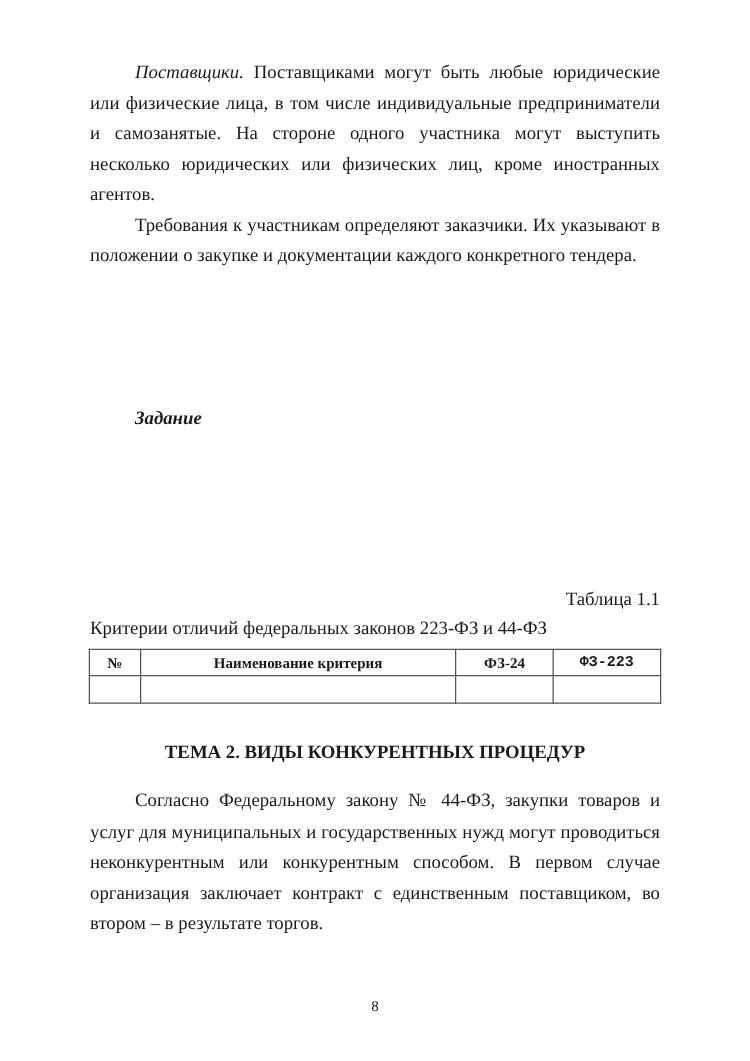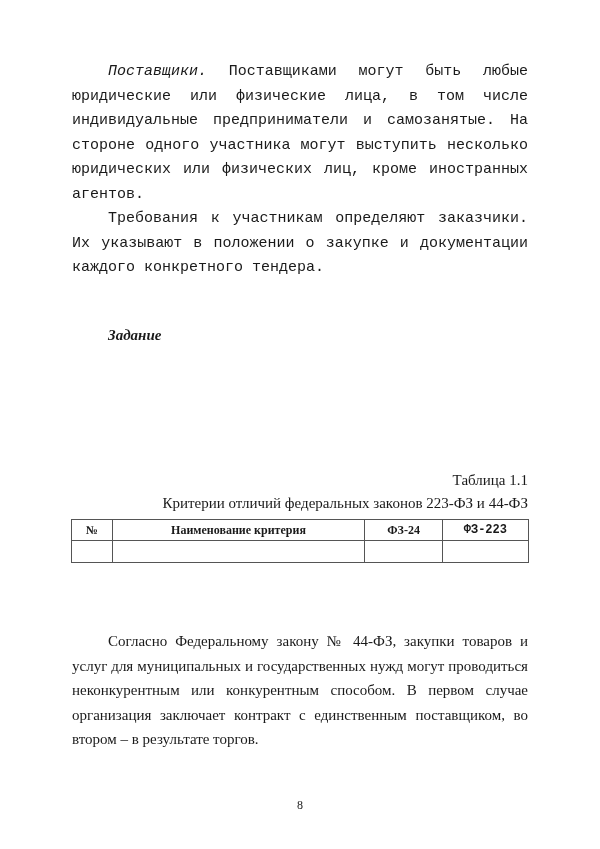--- a/index.html
+++ b/index.html
@@ -52,21 +52,21 @@
       right: 72px;
       top: 470px;
       font-size: 15px;
       line-height: 20px;
     }
     .table-caption {
       position: absolute;
       left: 72px;
       width: 456px;
       top: 493px;
-      text-align: right;
+      text-align: left;
       font-size: 15px;
       line-height: 20px;
     }
     table.criteria {
       position: absolute;
       left: 71px;
       top: 519px;
       width: 458px;
       border-collapse: collapse;
       font-size: 12px;
@@ -106,21 +106,21 @@
       text-align: center;
       font-size: 12px;
       line-height: 16px;
     }
   </style>
 </head>
 <body>
 
 <div class="page">
 
-  <div class="block" style="top: 60px; font-family: Liberation Mono, monospace;">
+  <div class="block" style="top: 46px;">
     <p class="para"><span class="em-italic">Поставщики.</span><span> Поставщиками могут быть любые юридические или физические лица, в том числе индивидуальные предприниматели и самозанятые. На стороне одного участника могут выступить несколько юридических или физических лиц, кроме иностранных агентов.</span></p>
     <p class="para">Требования к участникам определяют заказчики. Их указывают в положении о закупке и документации каждого конкретного тендера.</p>
   </div>
 
   <div class="task-heading">Задание</div>
 
 
   <div class="table-label">Таблица 1.1</div>
   <div class="table-caption">Критерии отличий федеральных законов 223-ФЗ и 44-ФЗ</div>
 
@@ -136,20 +136,21 @@
     <tbody>
       <tr>
         <td></td>
         <td></td>
         <td></td>
         <td></td>
       </tr>
     </tbody>
   </table>
 
+  <div class="section-title">ТЕМА 2. ВИДЫ КОНКУРЕНТНЫХ ПРОЦЕДУР</div>
 
   <div class="block" style="top: 629px;">
     <p class="para">Согласно Федеральному закону № 44-ФЗ, закупки товаров и услуг для муниципальных и государственных нужд могут проводиться неконкурентным или конкурентным способом. В первом случае организация заключает контракт с единственным поставщиком, во втором – в результате торгов.</p>
   </div>
 
   <div class="page-number">8</div>
 
 </div>
 
 </body></html>

